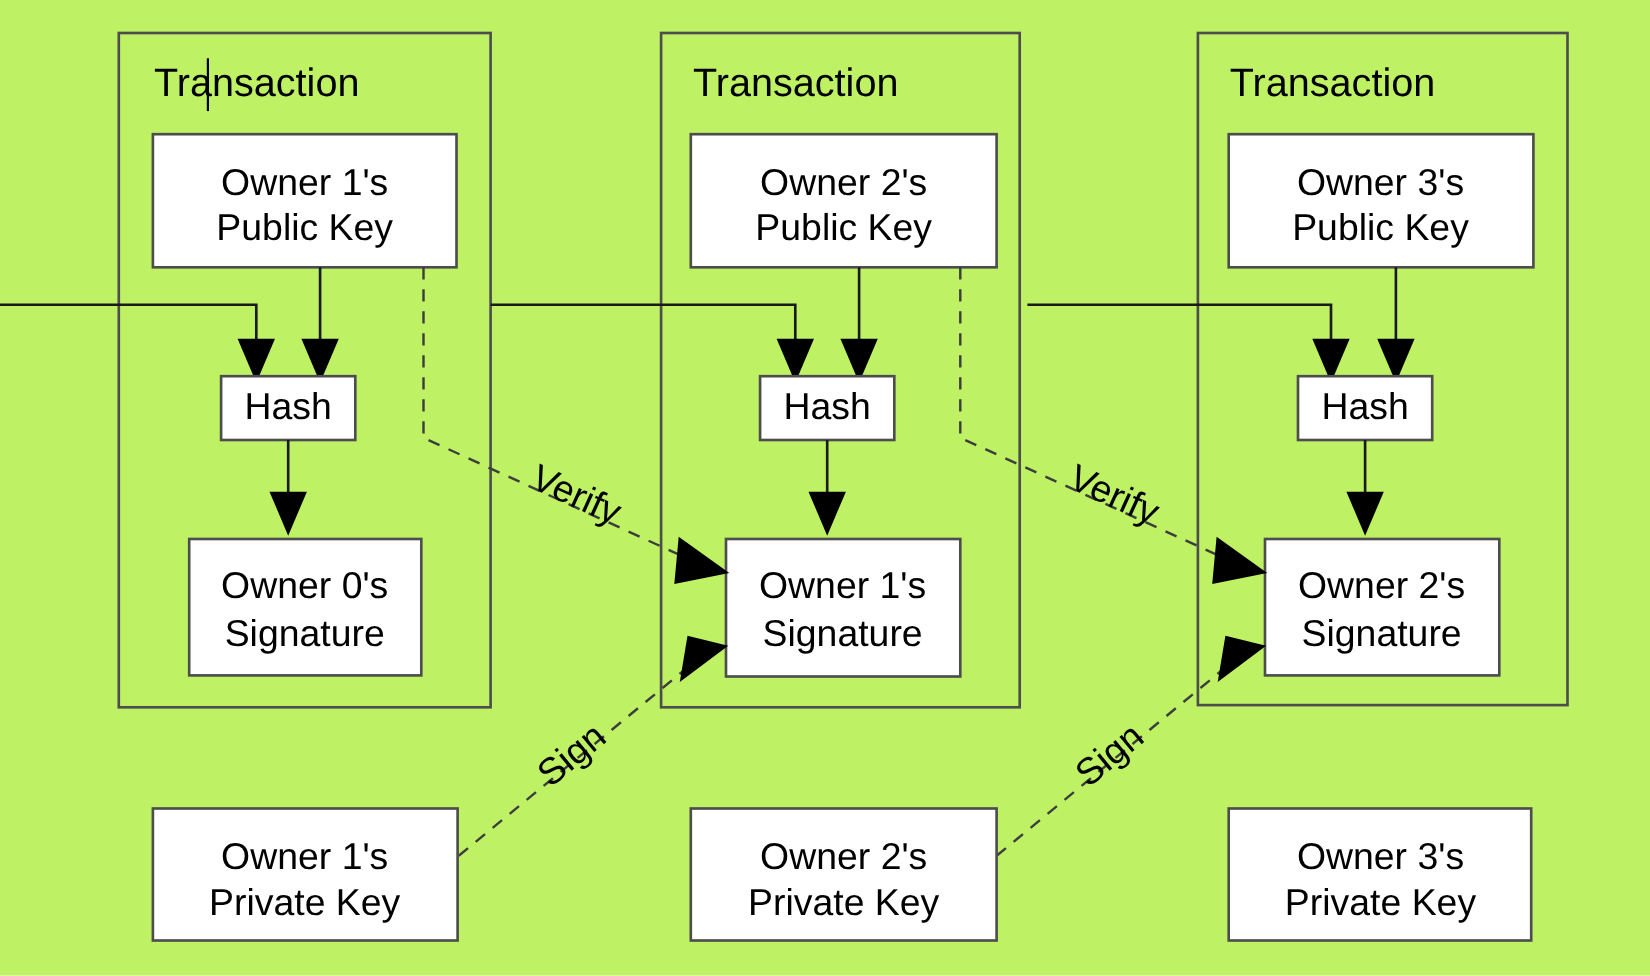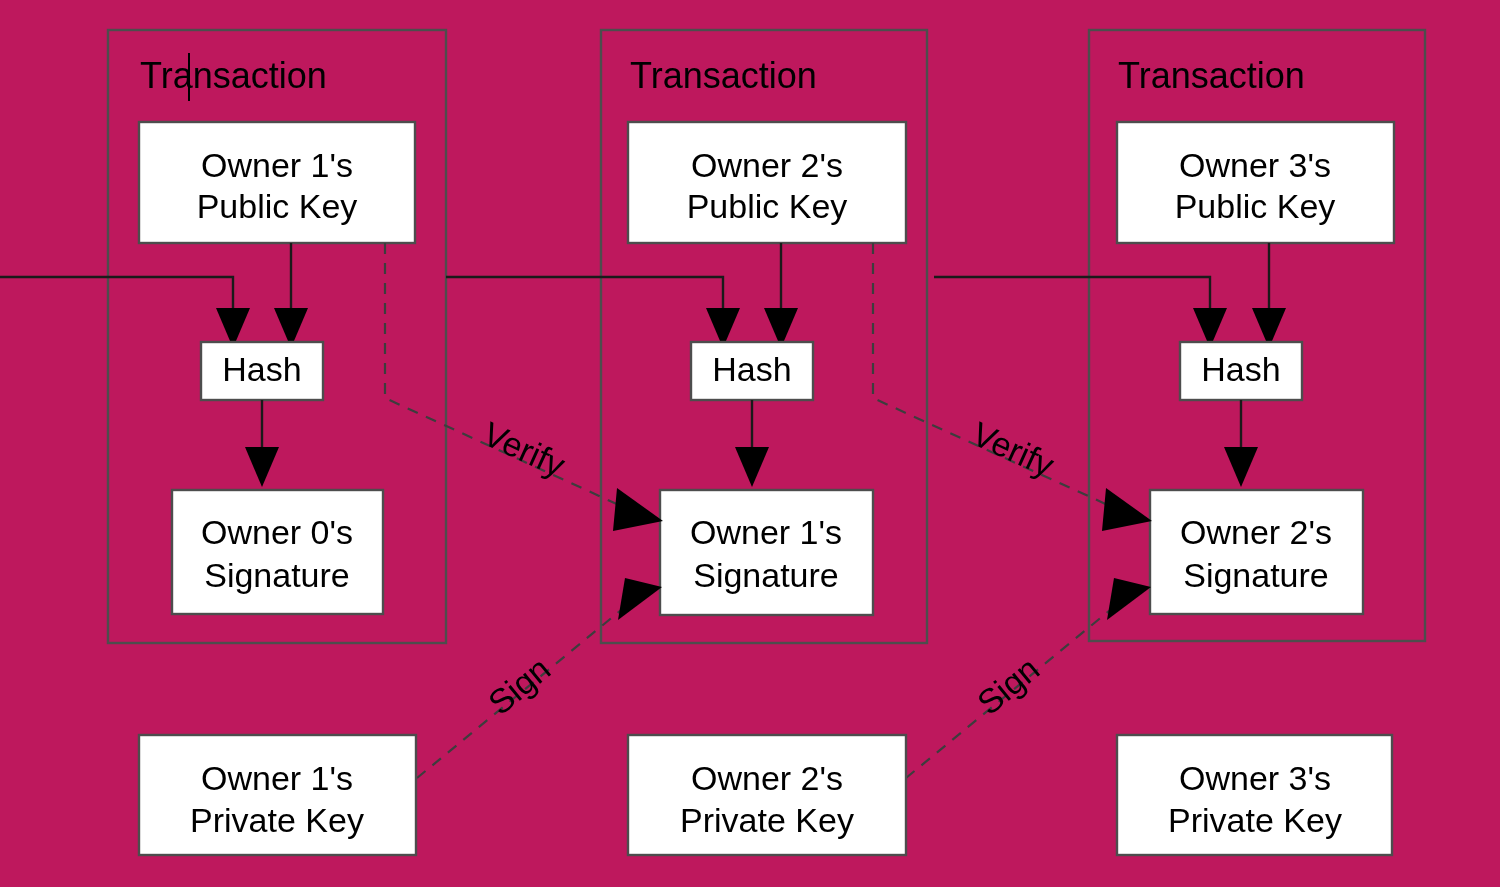--- a/index.html
+++ b/index.html
@@ -8,21 +8,21 @@
     padding: 0;
     background: #ffffff;
   }
   body {
     font-family: "Liberation Sans", sans-serif;
   }
   #stage {
     position: relative;
     width: 1500px;
     height: 887px;
-    background: #be185d;
+    background: #bef264;
     overflow: hidden;
   }
   #diagram-svg {
     position: absolute;
     left: 0;
     top: 0;
     width: 1500px;
     height: 887px;
     display: block;
   }

